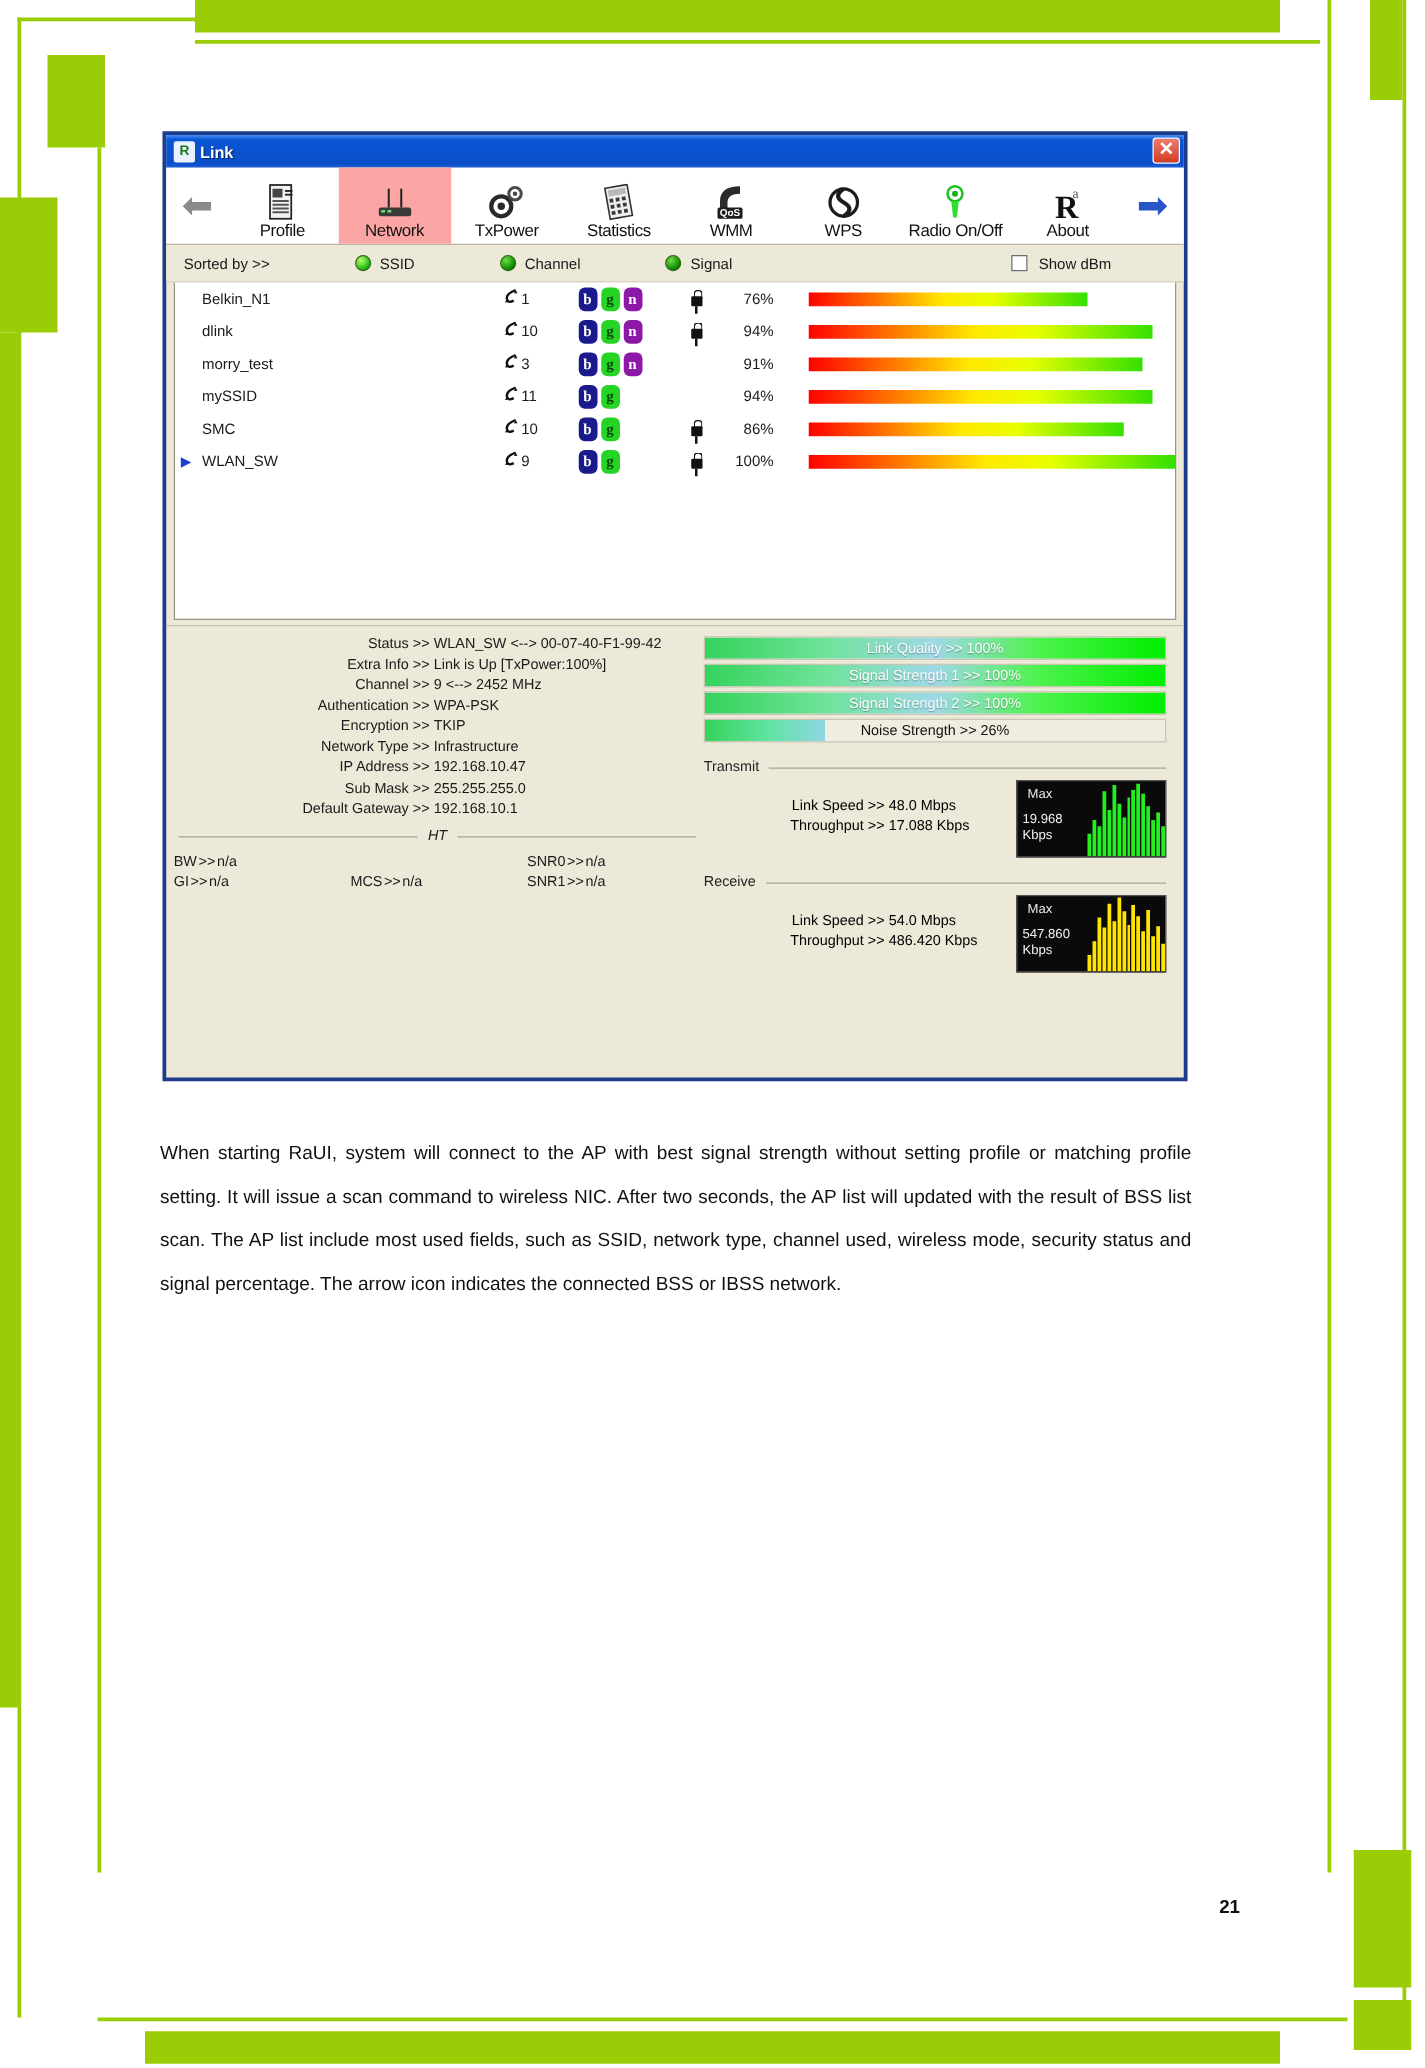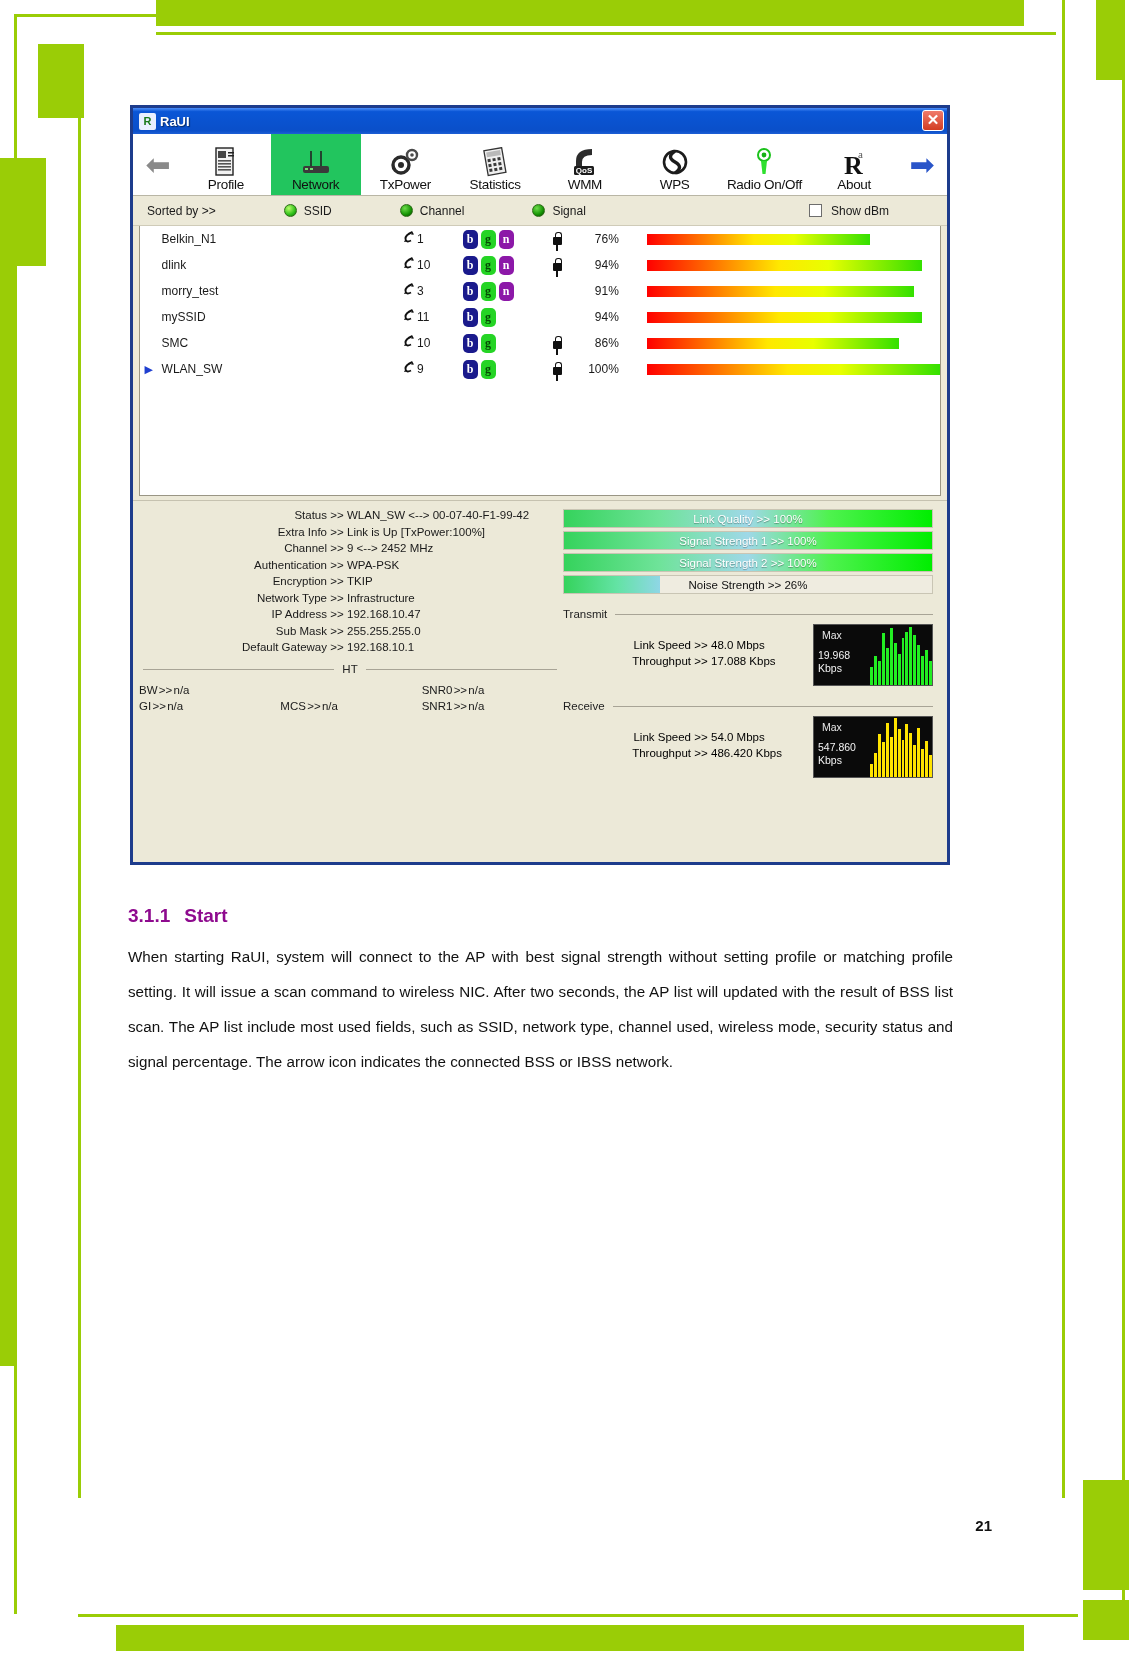--- a/index.html
+++ b/index.html
@@ -76,21 +76,21 @@
   }
   .nav-arrow{
     width:46px;display:flex;align-items:center;justify-content:center;
     color:#8a8a8a;font-size:30px;line-height:1;
   }
   .nav-arrow.right{color:#2a55c9;}
   .tool-item {
     flex:1; display:flex; flex-direction:column; align-items:center; justify-content:flex-end;
     padding-bottom:3px; position:relative;
   }
-  .tool-item.active { background:#22c55e; }
+  .tool-item.active { background:#fca5a5; }
   .tool-item .ticon { height:30px; display:flex; align-items:flex-end; justify-content:center; }
   .tool-item .tlabel {
     font-size:13.5px; color:#111; letter-spacing:-0.3px;
     font-family:"Liberation Sans", sans-serif; white-space:nowrap;
   }
 
   
   #sorted-row {
     height:30px; display:flex; align-items:center;
     border-bottom:1px solid #cfcbb8;
@@ -172,21 +172,21 @@
     border-top:1px solid #c6c2b0;margin-top:4px;
     display:flex; padding:8px 0 0 0; height:300px;
   }
   #detail-left{width:430px;padding-left:6px;font-size:11.5px;color:#1a1a1a;}
   .kv{display:flex;margin-bottom:4.5px;}
   .kv .k{width:188px;text-align:right;}
   .kv .sep{width:20px;text-align:center;}
   .kv .v{flex:1;}
   .ht-sep{display:flex;align-items:center;margin:10px 6px 9px 4px;font-size:11.5px;color:#222;}
   .ht-sep .rule{flex:1;height:1px;background:#a8a496;}
-  .ht-sep .txt{padding:0 8px;}
+  .ht-sep .txt{padding:0 8px;font-style:italic;}
   .ht-grid{display:flex;font-size:11.5px;}
   .ht-col{width:145px;}
   .ht-col .kv{margin-bottom:4px;}
   .ht-col .kv .k{width:auto;text-align:left;}
   .ht-col .kv .sep{width:16px;}
 
   #detail-right{flex:1;padding-right:14px;}
   .qbar{
     height:19px;margin-bottom:3px;position:relative;border:1px solid #c9c5b4;
     background:#efece0;overflow:hidden;
@@ -262,21 +262,21 @@
 <div class="frame-line" id="f-bot-line"></div>
 <div class="frame-piece" id="f-br-sq"></div>
 <div class="frame-line" id="f-br-vline1"></div>
 <div class="frame-line" id="f-br-vline2"></div>
 <div class="frame-piece" id="f-br-sq2"></div>
 
 <div id="app-window">
 
   <div id="title-bar">
     <div class="app-icon">R</div>
-    <div class="title-text">RaUI</div>
+    <div class="title-text">Link</div>
     <div id="close-btn">✕</div>
   </div>
 
   <div id="toolbar">
     <div class="nav-arrow">⬅</div>
 
     <div class="tool-item">
       <div class="ticon">
         <svg width="26" height="30" viewBox="0 0 26 30">
             <rect x="3" y="1" width="17" height="27" fill="#f2f2f2" stroke="#222" stroke-width="1.4"></rect>
@@ -756,18 +756,15 @@
                 <i style="height: 36%; background: rgb(255, 228, 0);"></i>
               </span>
           </div>
         </div>
       </div>
     </div>
   </div>
 </div>
 
 <div id="doc">
-  <div id="heading">
-    <span class="num">3.1.1</span><span>Start</span>
-  </div>
   <div id="body-text">When starting RaUI, system will connect to the AP with best signal strength without setting profile or matching profile setting. It will issue a scan command to wireless NIC. After two seconds, the AP list will updated with the result of BSS list scan. The AP list include most used fields, such as SSID, network type, channel used, wireless mode, security status and signal percentage. The arrow icon indicates the connected BSS or IBSS network.</div>
 </div>
 <div id="page-num">21</div>
 
 </body></html>

